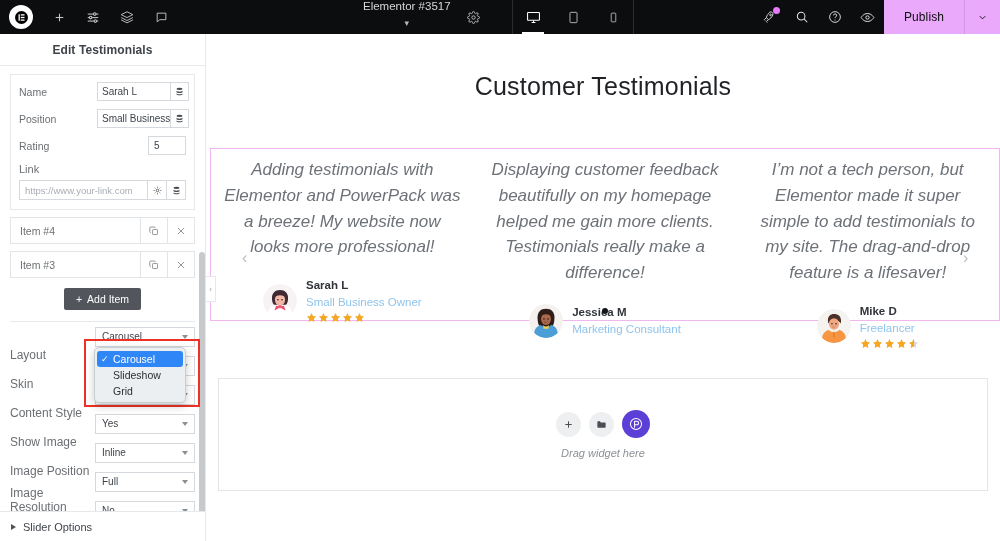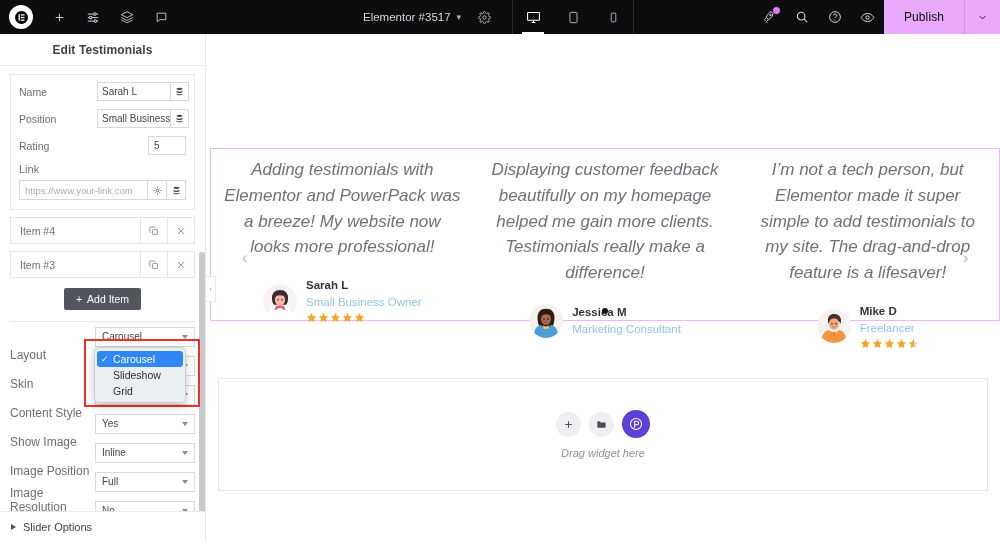--- a/index.html
+++ b/index.html
@@ -27,21 +27,21 @@
     justify-content: center; color: #c3c6c9;
   }
   .tb-icon svg { display:block; }
 
   .tb-center {
     position: absolute; left: 355px; top: 0; height: 34px;
     display: flex; align-items: center; gap: 0;
   }
   .doc-name {
     color: #d5d8da; font-size: 11.5px; display: flex; align-items: center; gap: 6px;
-    padding: 0 8px; height: 34px;
+    padding: 0 8px; height: 34px; flex-direction: column;
   }
   .doc-chev { color:#b5b8bb; font-size: 9px; }
   .gear-btn { width: 30px; height: 34px; display:flex; align-items:center; justify-content:center; color:#c3c6c9; }
 
   .devices {
     position: absolute; left: 512px; top:0; height: 34px;
     display:flex; align-items:center; border-left:1px solid #2b2d2f; border-right:1px solid #2b2d2f;
   }
   .dev {
     width: 40px; height: 34px; display:flex; align-items:center; justify-content:center;
@@ -516,20 +516,21 @@
         <span class="dd-check"></span>
         <span>Grid</span>
       </div>
     </div>
     <div class="dd-highlight"></div>
   </div>
 
   <div class="collapse-tab">‹</div>
 
   <div class="canvas">
+    <div class="page-title">Customer Testimonials</div>
 
     <div class="widget-outline">
       <div class="carousel">
 
         <div class="slide">
           <div class="slide-text">Adding testimonials with Elementor and PowerPack was a breeze! My website now looks more professional!</div>
           <div class="slide-person">
             <div class="avatar">
               <svg width="34" height="34" viewBox="0 0 40 40">
                 <circle cx="20" cy="20" r="20" fill="#f7f2f4"></circle>

